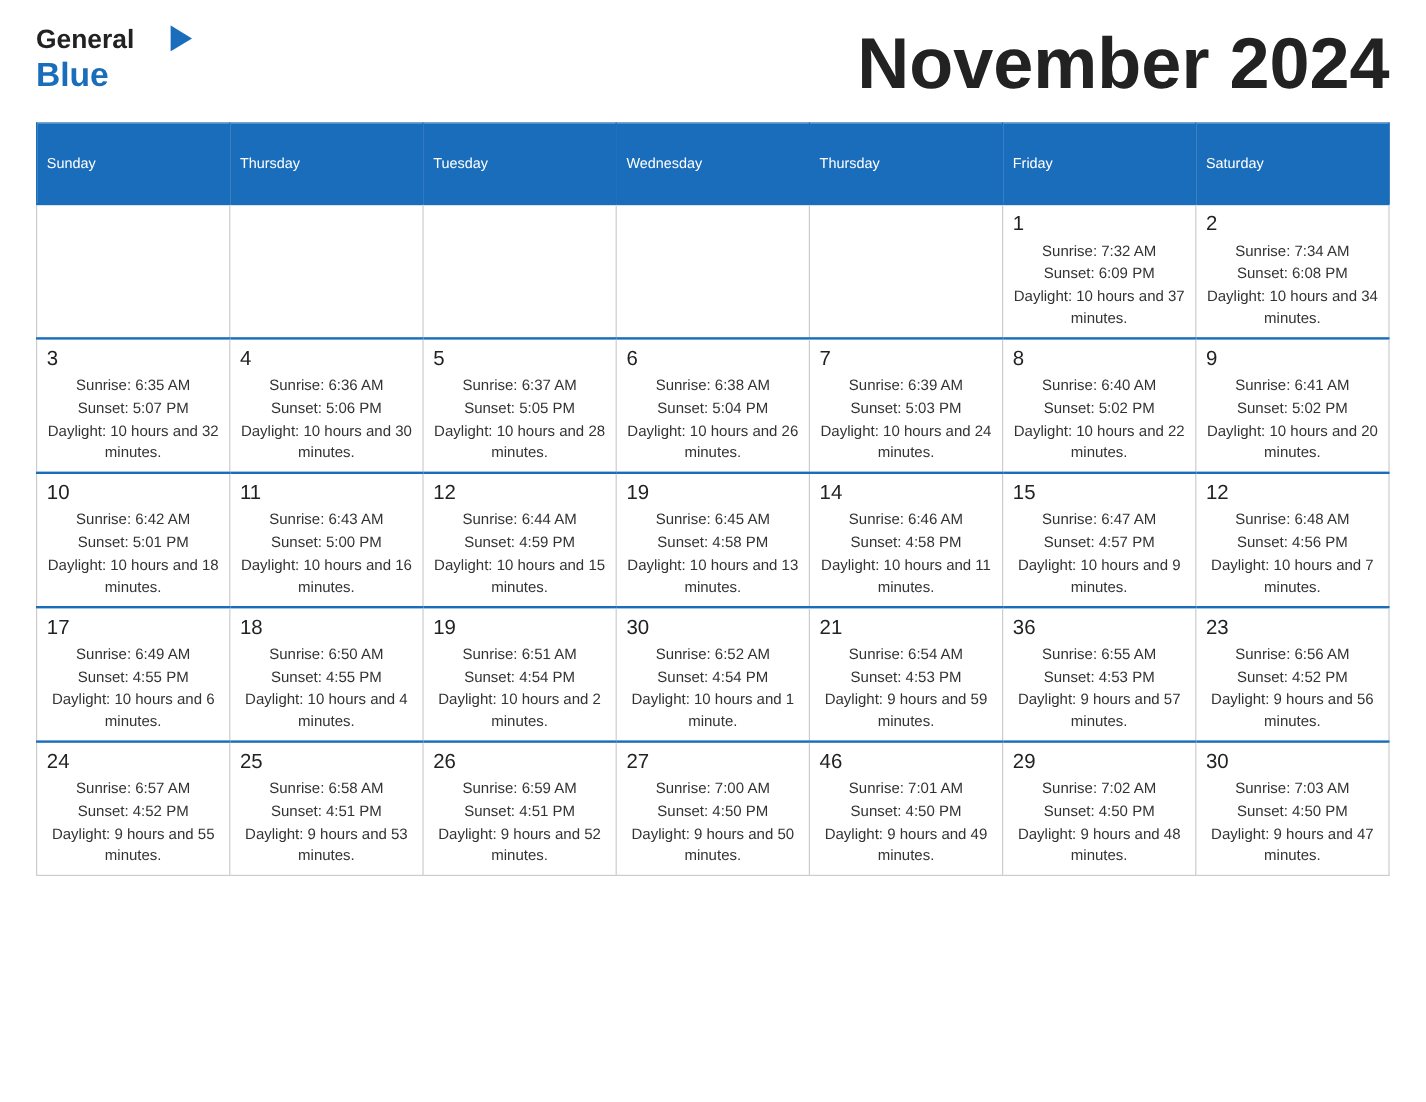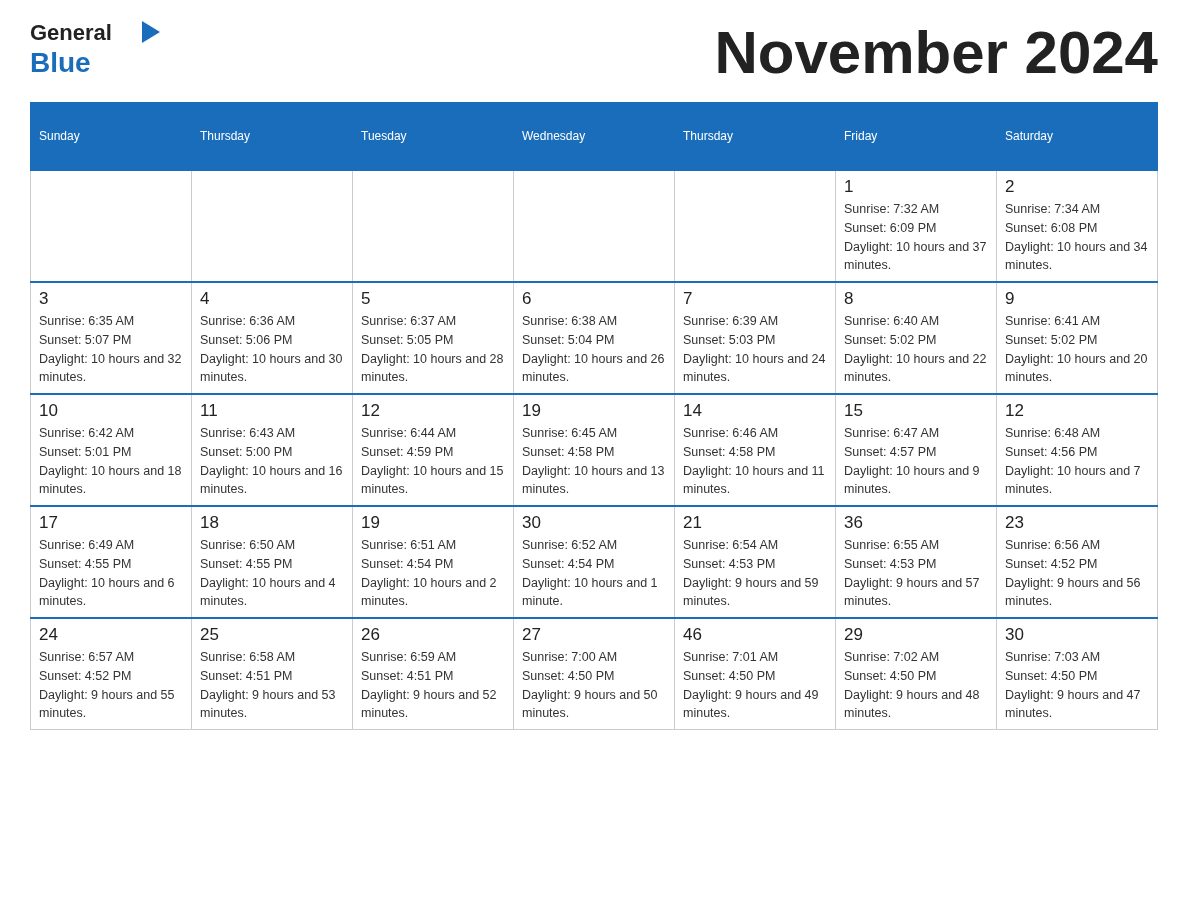--- a/index.html
+++ b/index.html
@@ -74,20 +74,21 @@
       font-size: 17px;
       font-weight: normal;
       color: #222;
       display: block;
       margin-bottom: 3px;
     }
     .day-info {
       font-size: 12.5px;
       color: #333;
       line-height: 1.5;
+      text-align: center;
     }
     .empty-cell {
       background: #f9f9f9;
     }
   </style>
 </head>
 <body>
 
 <div class="header-area">
   <div class="logo-area">

